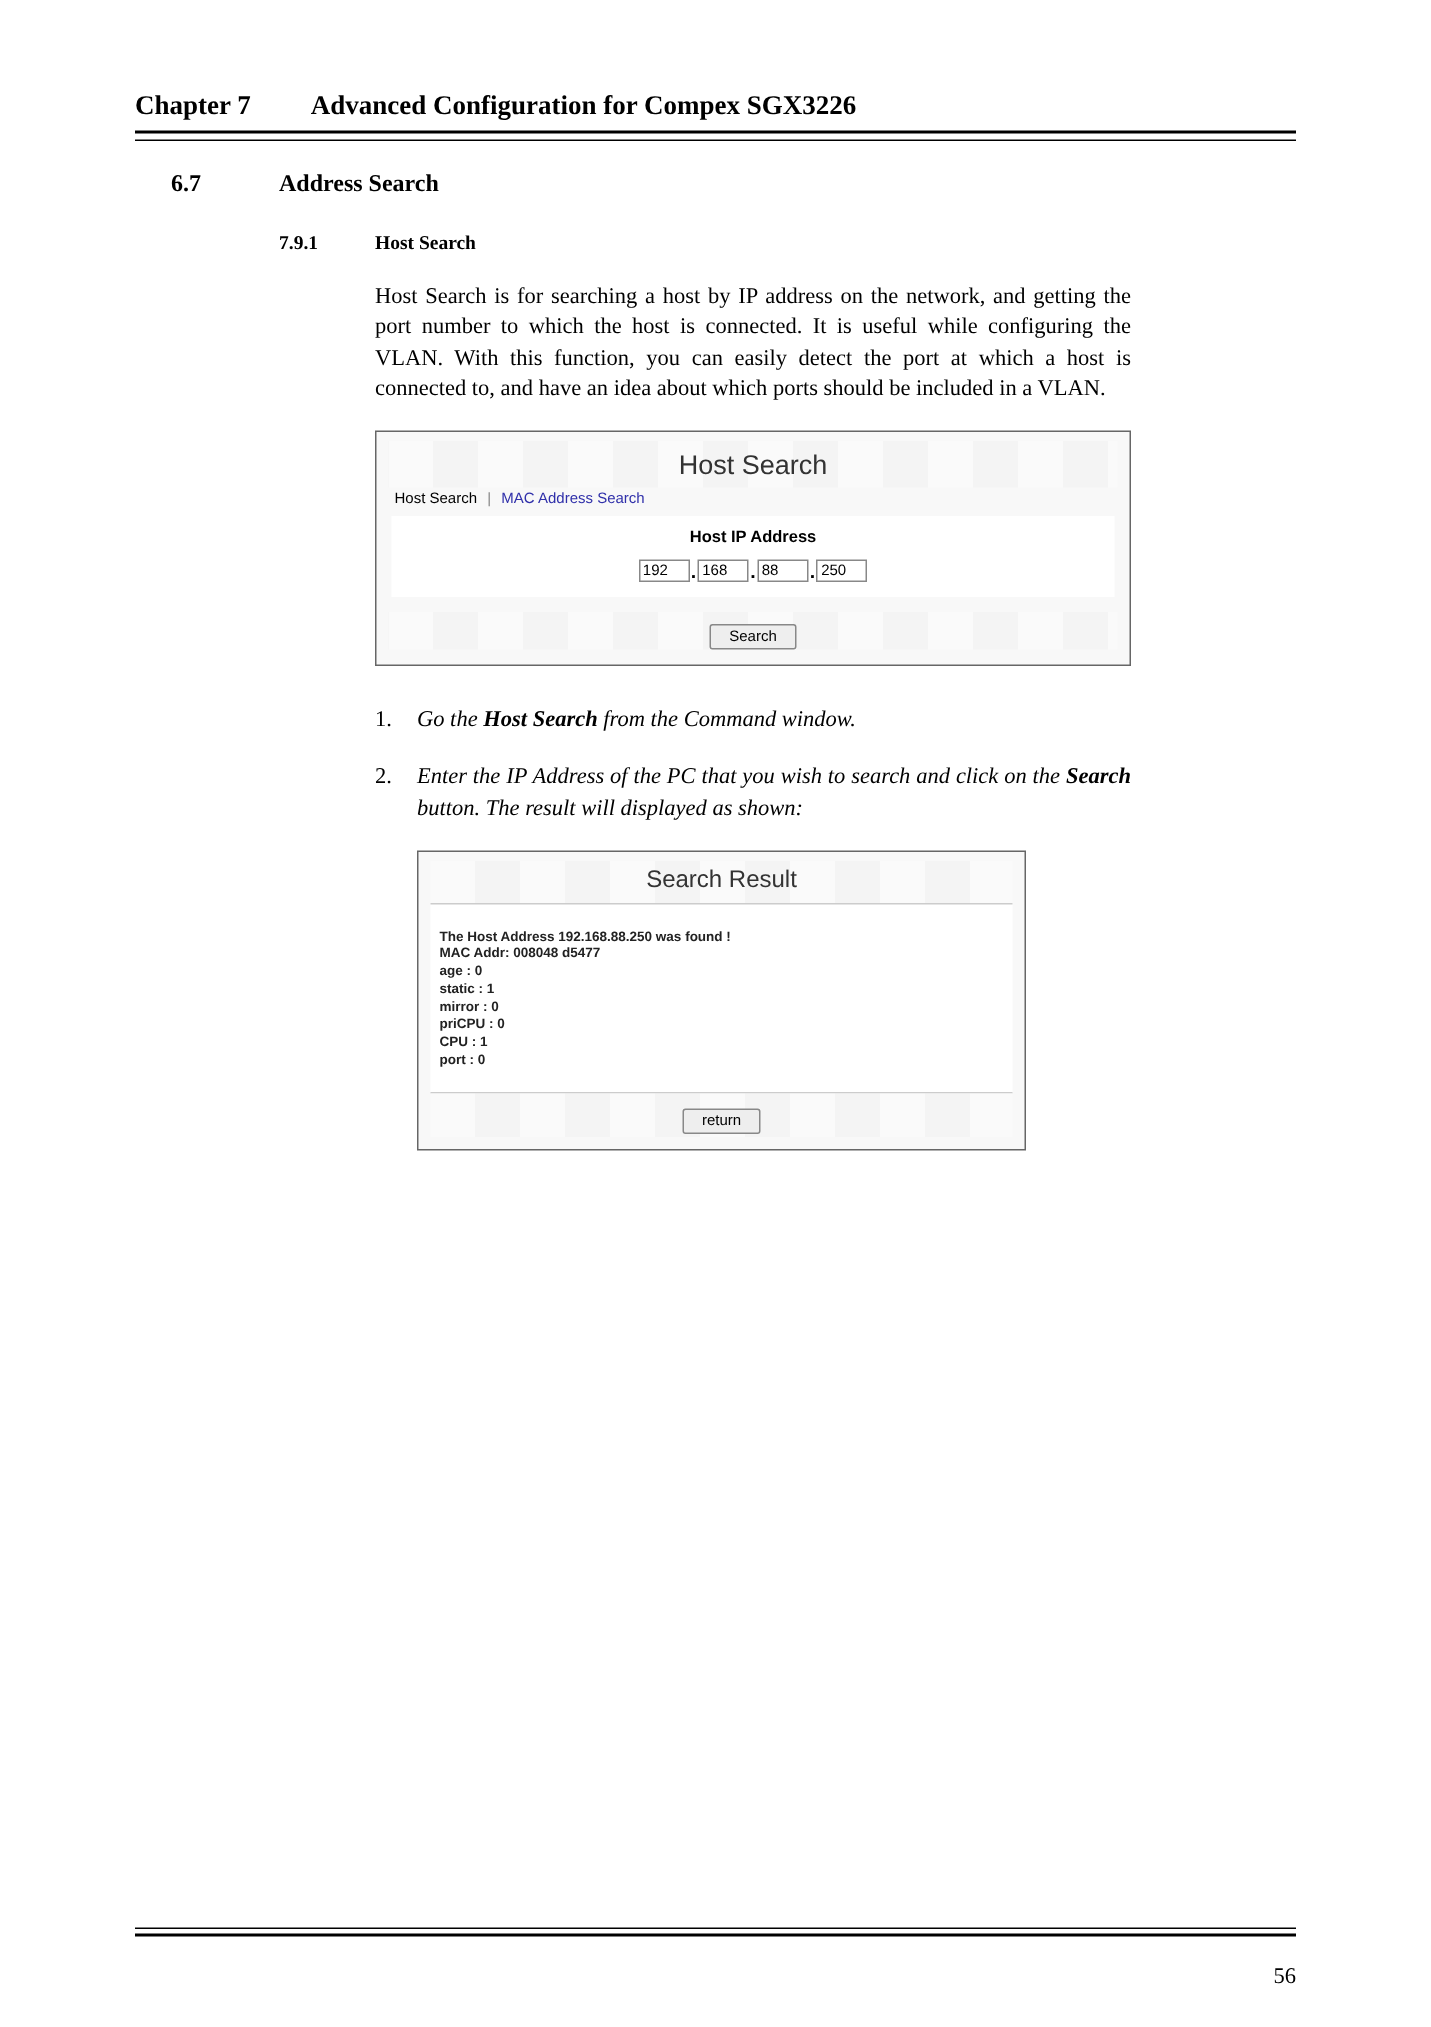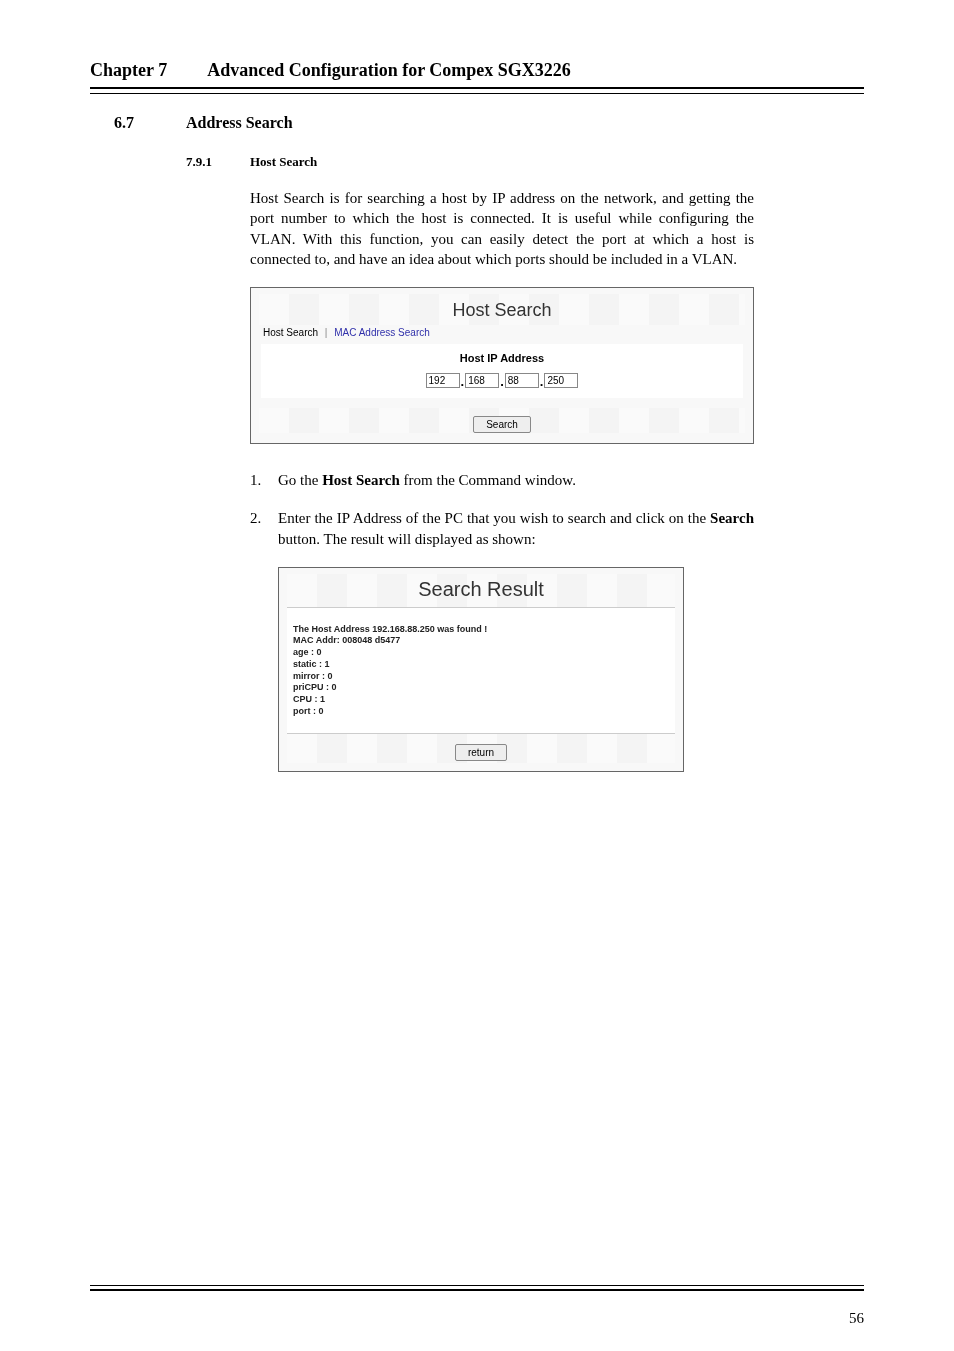--- a/index.html
+++ b/index.html
@@ -124,33 +124,33 @@
     margin-right: 110px;
     font-size: 15px;
   }
   .ol-item {
     display: flex;
     margin-bottom: 18px;
     line-height: 1.35;
     text-align: justify;
   }
   .ol-num { width: 28px; flex-shrink: 0; }
-  .ol-text { flex: 1; }
+  .ol-text { flex: 1; font-style: italic; }
 
   .figure2-wrap {
     margin-left: 188px;
     margin-right: 180px;
     margin-bottom: 20px;
   }
   .figure2 {
     padding: 6px 8px 8px 8px;
   }
   .fig2-title {
     text-align: center;
-    font-size: 20px;
+    font-size: 16px;
     color: #333;
     padding: 4px 0 6px 0;
     background: repeating-linear-gradient(90deg, #fafafa, #fafafa 30px, #f4f4f4 30px, #f4f4f4 60px);
   }
   .fig2-body {
     background: #fff;
     padding: 16px 6px;
     font-size: 9px;
     font-weight: bold;
     line-height: 1.3;

